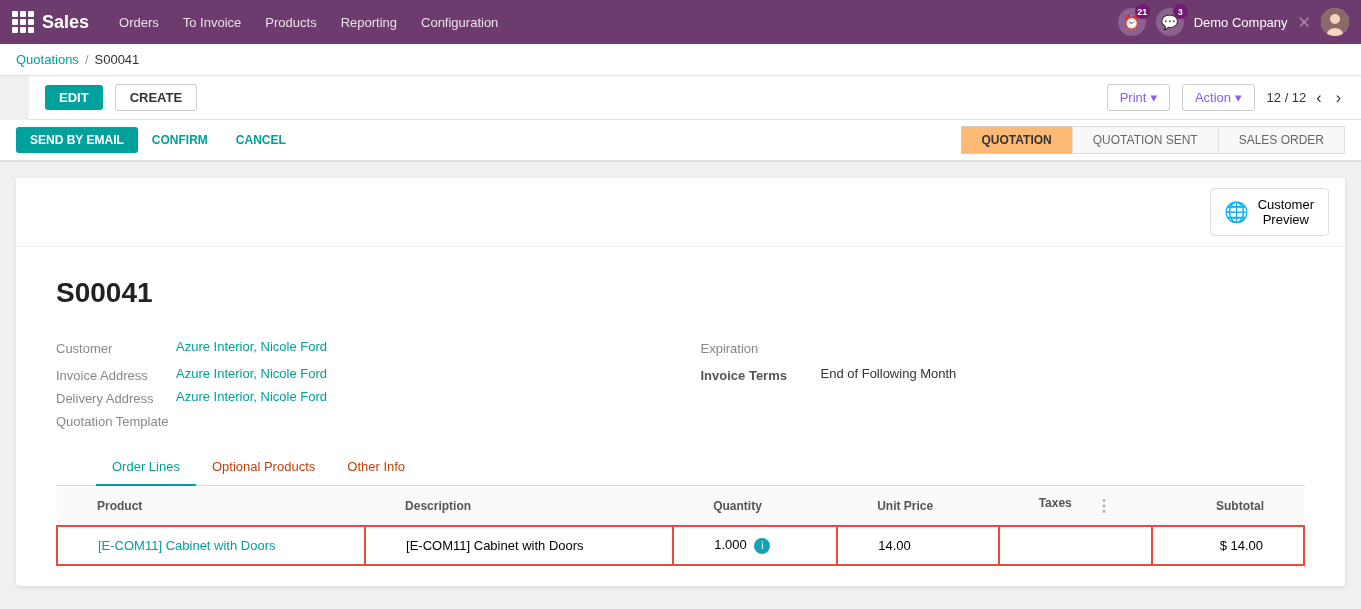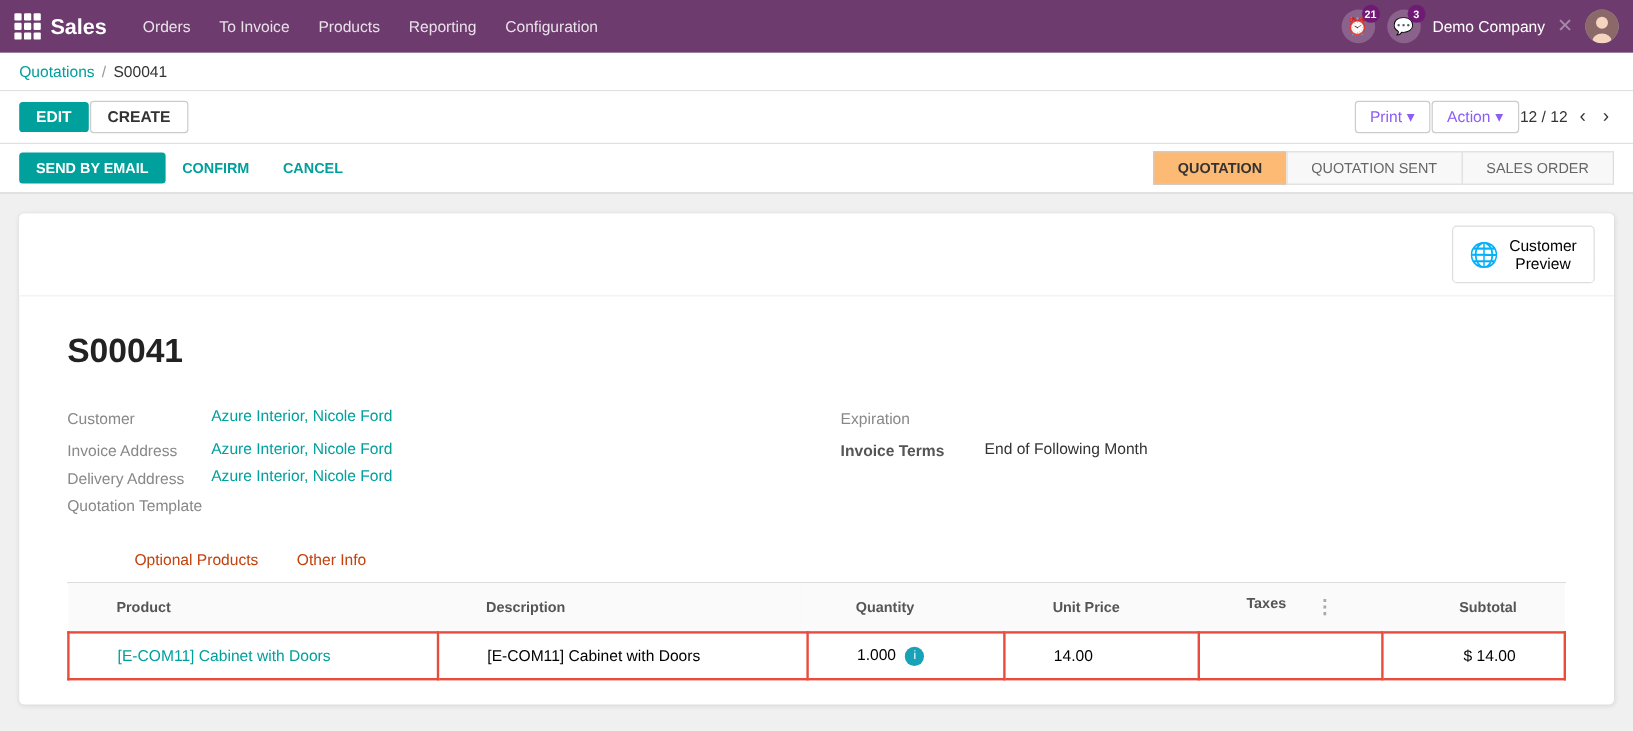--- a/index.html
+++ b/index.html
@@ -69,22 +69,23 @@
     .breadcrumb-link { color: #00a09d; cursor: pointer; text-decoration: none; }
     .breadcrumb-sep { color: #999; }
     .breadcrumb-current { color: #333; font-weight: 500; }
 
     
     .toolbar {
       background: white;
       padding: 8px 16px;
       display: flex;
       align-items: center;
-      gap: 1px;
+      gap: 12px;
       border-bottom: 1px solid #e0e0e0;
+      margin-left: 29px;
     }
     .btn-edit {
       background: #00a09d;
       color: white;
       border: none;
       padding: 5px 14px;
       border-radius: 3px;
       cursor: pointer;
       font-size: 13px;
       font-weight: bold;
@@ -426,20 +427,23 @@
             <span class="field-value-plain"></span>
           </div>
           <div class="field-row" style="margin-top:10px;">
             <span class="field-label" style="font-weight:600;color:#555;">Invoice Terms</span>
             <span class="field-value-plain">End of Following Month</span>
           </div>
         </div>
       </div>
 
       <div class="tabs">
+        <div class="tab active">
+          <span>Order Lines</span>
+        </div>
         <div class="tab">
           <span>Optional Products</span>
         </div>
         <div class="tab">
           <span>Other Info</span>
         </div>
       </div>
 
       <table class="order-table">
         <thead>

